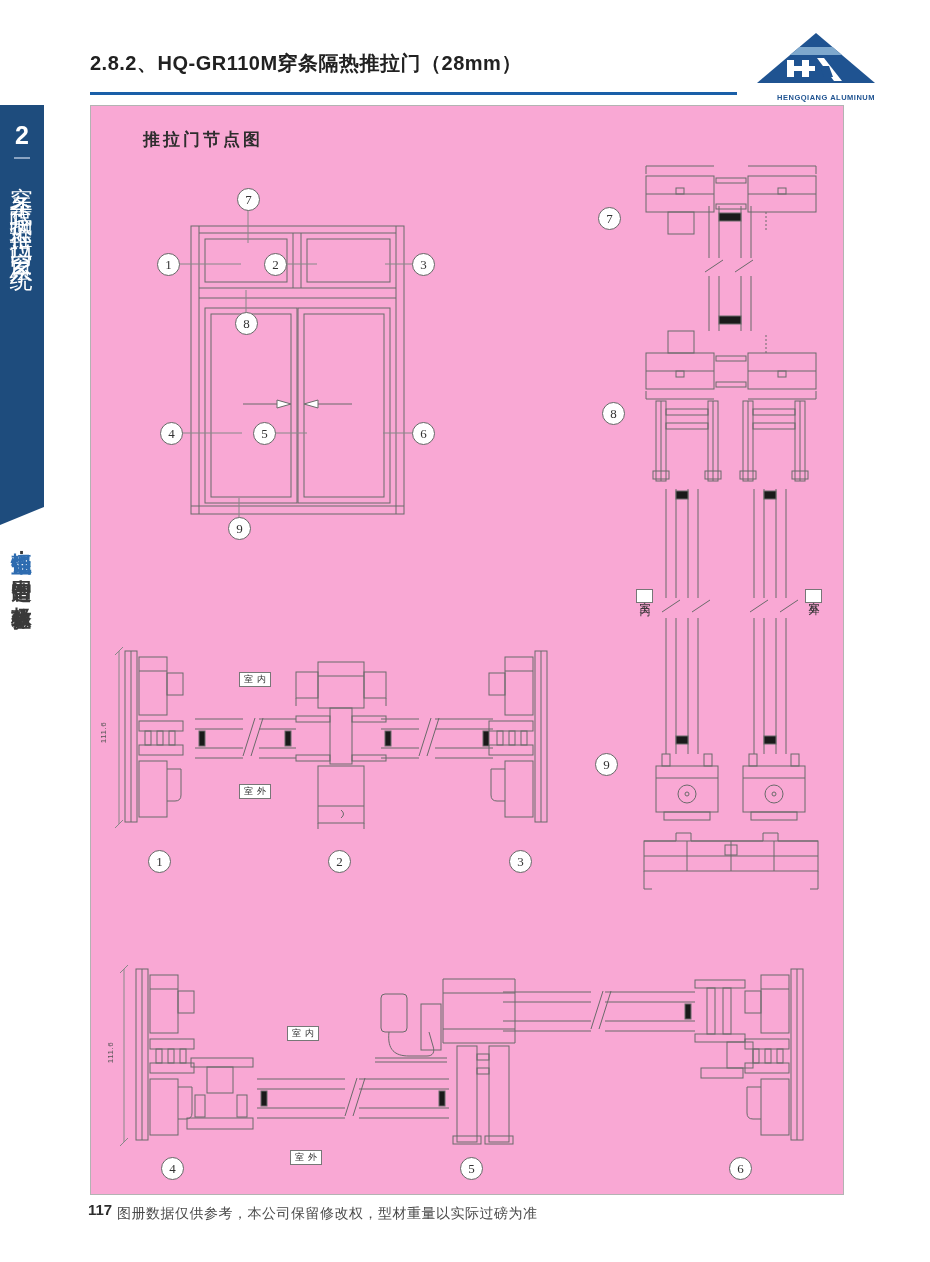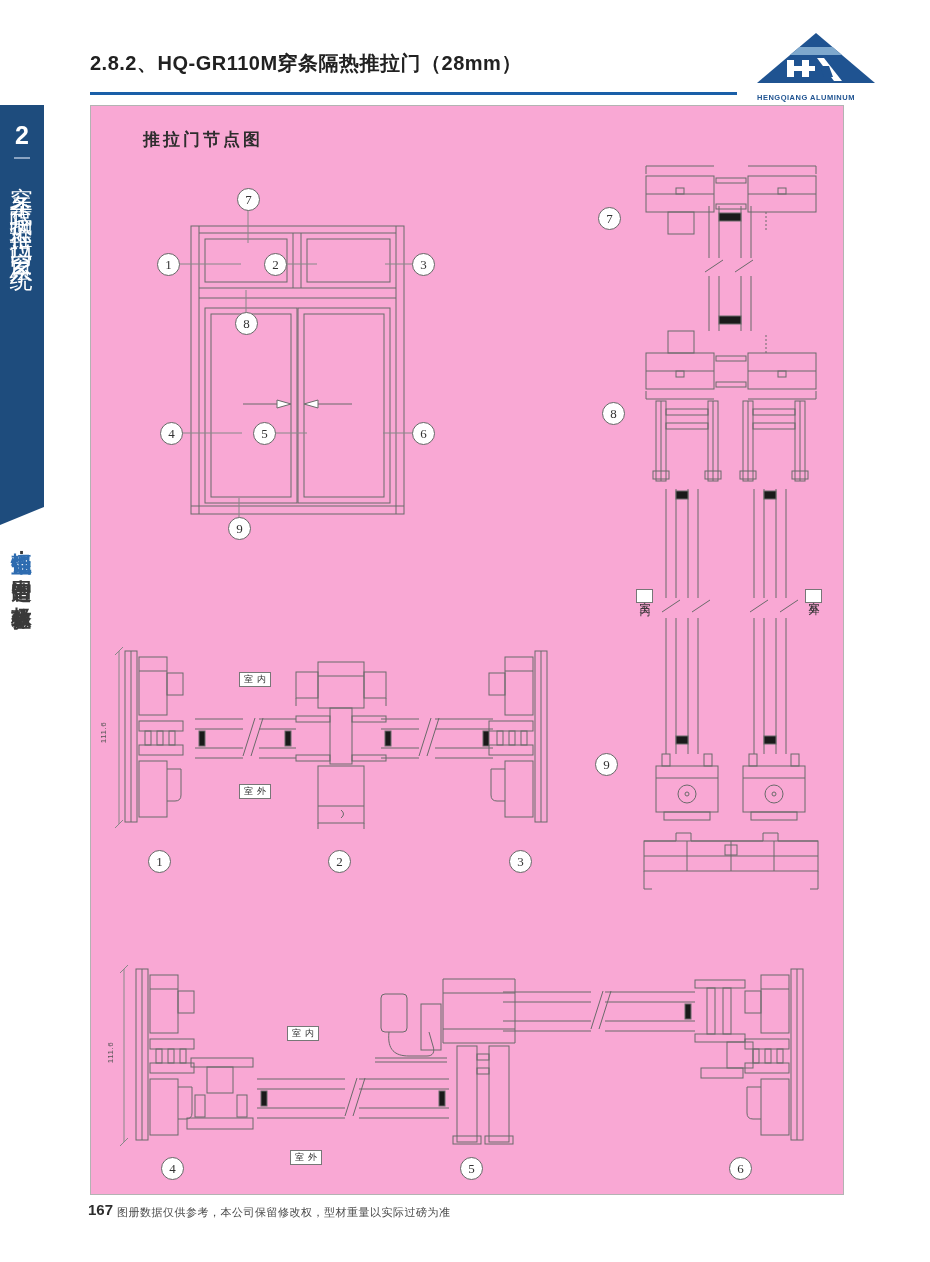--- a/index.html
+++ b/index.html
@@ -2,21 +2,21 @@
 <html><head>
 <meta charset="utf-8">
 <style>
   html,body{margin:0;padding:0;background:#e8e8e8;}
   #page{position:relative;width:930px;height:1262px;background:#ffffff;overflow:hidden;
         font-family:"Liberation Sans",sans-serif;}
   
   .page-title{position:absolute;left:90px;top:50px;font-size:20px;font-weight:bold;
       color:#212121;letter-spacing:0.5px;}
   .title-rule{position:absolute;left:90px;top:92px;width:647px;height:3px;background:#1a5fa8;}
-  .logo{position:absolute;left:757px;top:33px;width:118px;height:68px;text-align:left;}
+  .logo{position:absolute;left:757px;top:33px;width:118px;height:68px;text-align:right;}
   .logo-brand{font-size:7.5px;font-weight:bold;color:#1f5391;letter-spacing:0.5px;margin-top:2px;
       font-family:"Liberation Sans",sans-serif;}
   
   .side-banner{position:absolute;left:0;top:105px;width:44px;height:420px;background:#1e4c7d;
       clip-path:polygon(0 0,100% 0,100% 95.7%,0 100%);display:flex;flex-direction:column;align-items:center;}
   .chapter-num{color:#fff;font-size:25px;font-weight:bold;margin-top:16px;}
   .chapter-divider{width:16px;height:2px;background:#8aa3c2;margin:7px 0 10px 0;}
   .v-text{writing-mode:vertical-rl;text-orientation:upright;}
   .chapter-title{color:#fff;font-size:23px;letter-spacing:8px;font-weight:500;}
   .brand-col{position:absolute;left:0;top:537px;width:44px;display:flex;justify-content:center;}
@@ -32,21 +32,21 @@
   .bubble{position:absolute;width:21px;height:21px;border:1px solid #666;border-radius:50%;
       background:#fff;display:flex;align-items:center;justify-content:center;
       font-family:"Liberation Serif",serif;font-size:13px;color:#333;}
   .tag{position:absolute;border:1px solid #777;background:#fff;color:#333;font-size:9px;
       letter-spacing:4px;padding:2px 0 2px 4px;line-height:1;}
   .tag-v{position:absolute;border:1px solid #777;background:#fff;color:#333;font-size:11px;
       writing-mode:vertical-rl;text-orientation:upright;letter-spacing:3px;padding:3px 2px;line-height:1;}
   .dim{position:absolute;font-size:8px;color:#555;transform:rotate(-90deg);letter-spacing:0.5px;}
   
   .page-num{position:absolute;left:88px;top:1201px;font-size:15px;font-weight:bold;color:#2e2e2e;}
-  .disclaimer{position:absolute;left:117px;top:1205px;font-size:11px;color:#4a4a4a;letter-spacing:0.5px;}
+  .disclaimer{position:absolute;left:117px;top:1205px;font-size:14px;color:#4a4a4a;letter-spacing:0.5px;}
 </style>
 </head>
 <body>
 
 <div id="page">
 
   <div class="page-title">2.8.2、HQ-GR110M穿条隔热推拉门（28mm）</div>
   <div class="title-rule"></div>
   <div class="logo">
     <svg width="118" height="54" viewBox="0 0 118 54">
@@ -358,16 +358,16 @@
     <div class="tag-v" style="left:714px;top:483px">室外</div>
     <div class="tag" style="left:148px;top:566px">室内</div>
     <div class="tag" style="left:148px;top:678px">室外</div>
     <div class="tag" style="left:196px;top:920px">室内</div>
     <div class="tag" style="left:199px;top:1044px">室外</div>
 
     <div class="dim" style="left:2px;top:622px">111.6</div>
     <div class="dim" style="left:9px;top:942px">111.6</div>
   </div>
 
-  <div class="page-num">167</div>
+  <div class="page-num">117</div>
   <div class="disclaimer">图册数据仅供参考，本公司保留修改权，型材重量以实际过磅为准</div>
 
 </div>
 
 </body></html>

